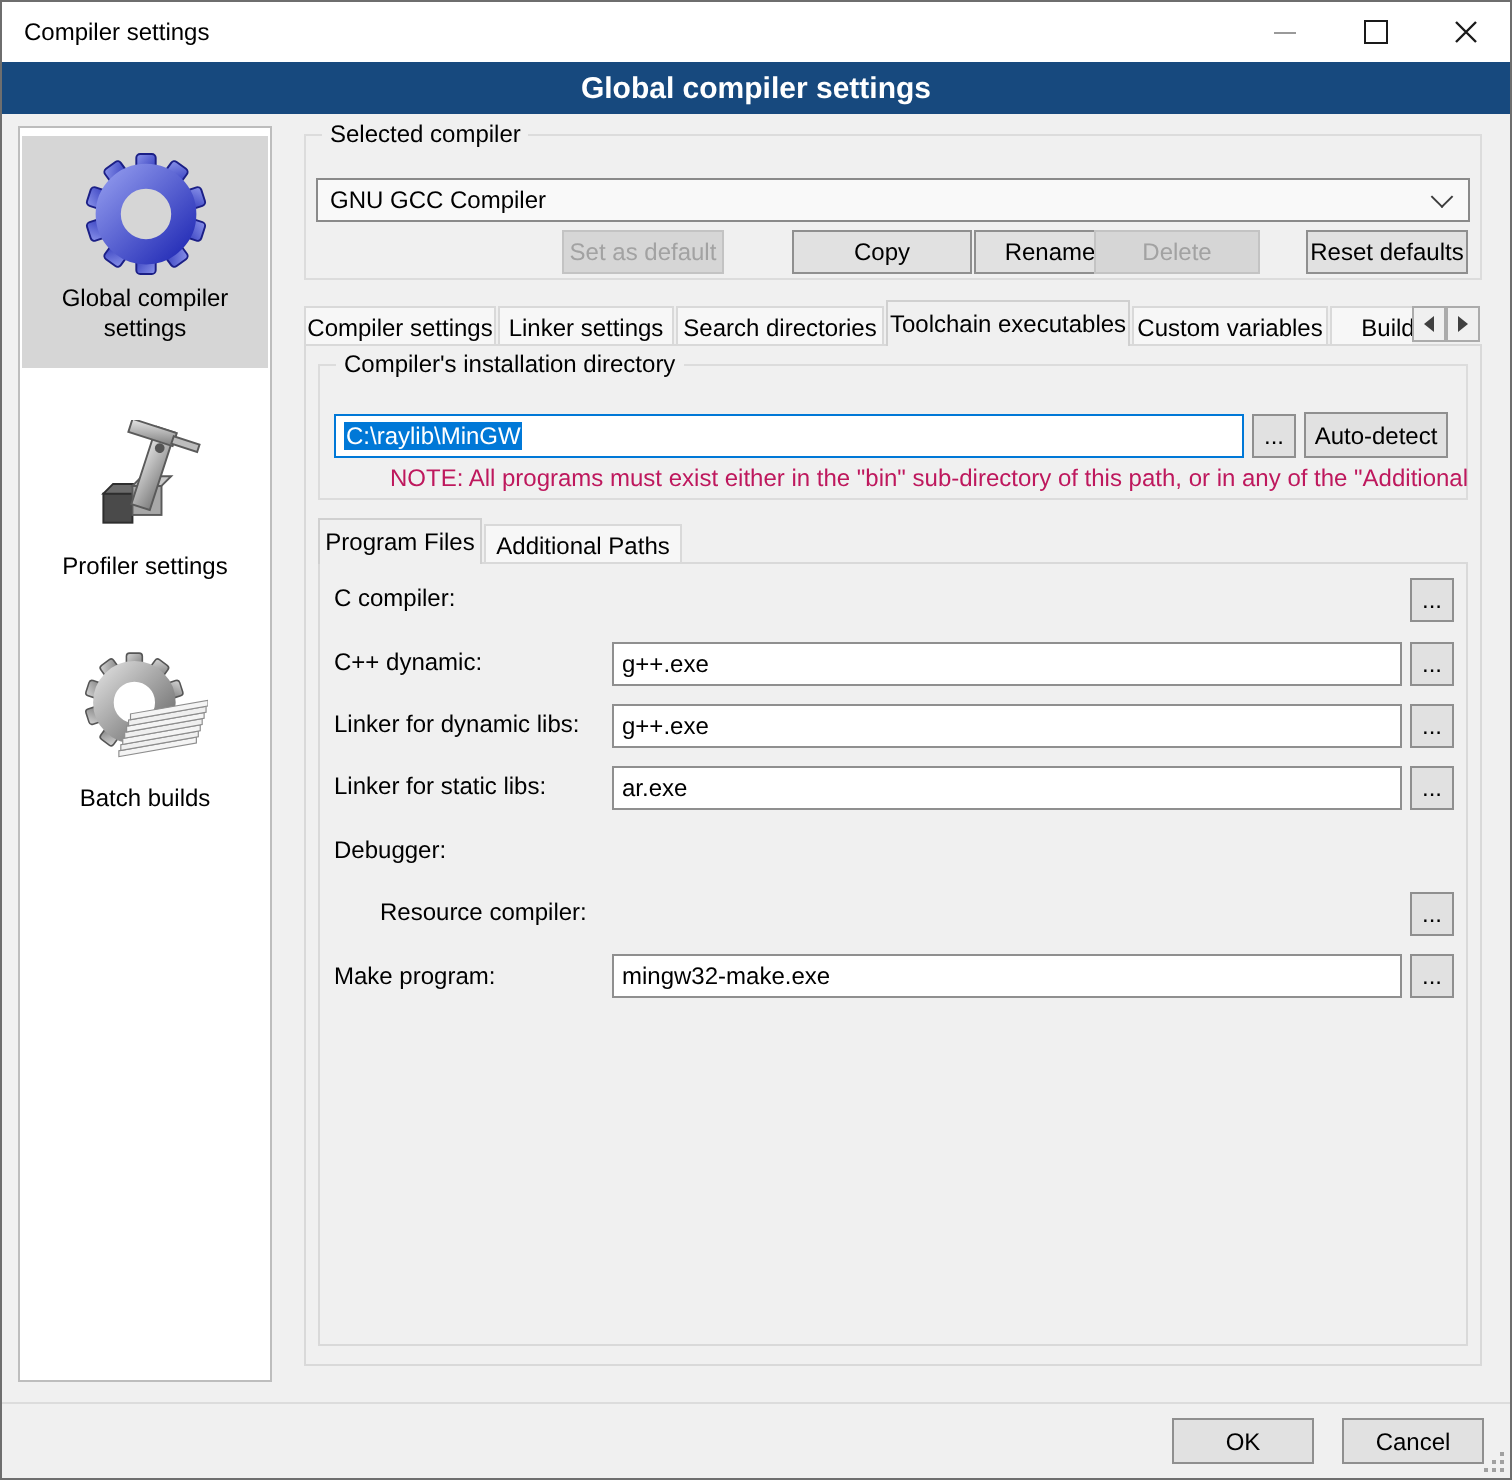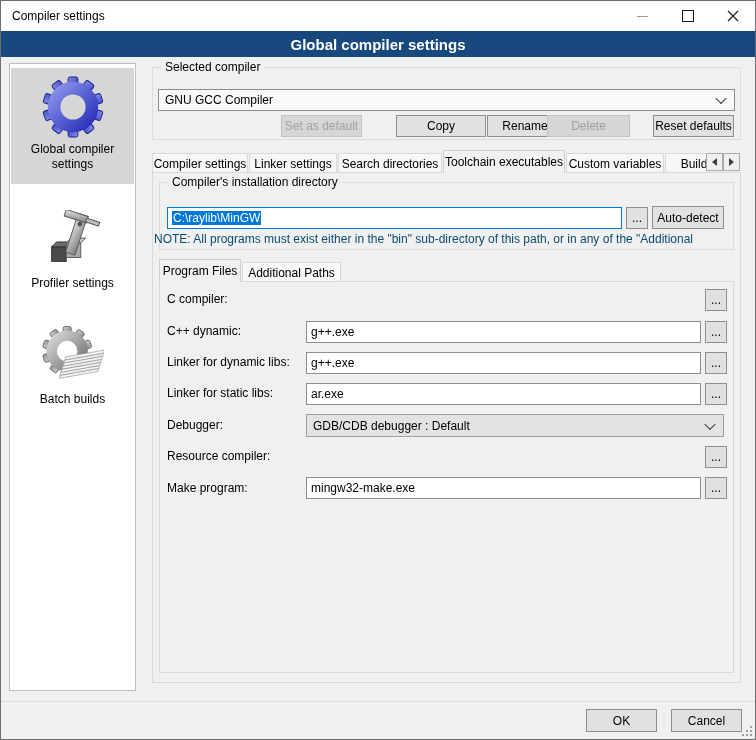--- a/index.html
+++ b/index.html
@@ -49,22 +49,22 @@
     display:flex; align-items:center; justify-content:center; white-space:nowrap; overflow:hidden;
     padding:0 6px; margin-right:1px; flex:0 0 auto; }
   .tab.active { height:23px; background:#f0f0f0; border-color:#d0d0d0; position:relative; z-index:3; }
   .tabpanel { position:absolute; box-sizing:border-box; border:1px solid #d9d9d9; background:#f0f0f0; }
   .tarrow { position:absolute; width:17px; height:18px; box-sizing:border-box; background:#f0f0f0;
     border:1px solid #ababab; display:flex; align-items:center; justify-content:center; }
   .tri-l { width:0; height:0; border-style:solid; border-width:4px 5px 4px 0; border-color:transparent #404040 transparent transparent; }
   .tri-r { width:0; height:0; border-style:solid; border-width:4px 0 4px 5px; border-color:transparent transparent transparent #404040; }
   
   .flabel { position:absolute; left:166px; white-space:nowrap; }
-  .note { position:absolute; left:153px; top:231px; width:567px; color:#0c4a6e;
-    white-space:nowrap; overflow:hidden; }
+  .note { position:absolute; left:180px; top:231px; width:567px; color:#be185d;
+    white-space:nowrap; overflow:hidden;text-align:center; }
   
   .footline { position:absolute; left:0; right:0; top:700px; border-top:1px solid #dcdcdc; }
   .grip { position:absolute; right:3px; bottom:3px; width:10px; height:10px; }
   .grip::before { content:""; position:absolute; width:2px; height:2px; background:#a0a0a0;
     left:8px; top:8px;
     box-shadow:-4px 0 #a0a0a0, -8px 0 #a0a0a0, 0 -4px #a0a0a0, -4px -4px #a0a0a0, 0 -8px #a0a0a0; }
 </style>
 </head>
 <body>
 
@@ -243,26 +243,22 @@
     </div>
   <div class="btn" style="left:704px; top:351px; width:22px; height:22px;">...</div>
 
   <span class="flabel" style="top:385px;">Linker for static libs:</span>
   <div class="tb" style="left:305px; top:382px; width:395px; height:22px;">
       <span>ar.exe</span>
     </div>
   <div class="btn" style="left:704px; top:382px; width:22px; height:22px;">...</div>
 
   <span class="flabel" style="top:417px;">Debugger:</span>
-  <div class="combo gray" style="left:305px; top:413px; width:418px; height:23px;">
-    <span>GDB/CDB debugger : Default</span>
-    <span class="chev"></span>
-  </div>
-
-  <span class="flabel" style="top:448px;">Resource compiler:</span>
+
+  <span class="flabel" style="top:448px;margin-left:23px;">Resource compiler:</span>
   <div class="btn" style="left:704px; top:445px; width:22px; height:22px;">...</div>
 
   <span class="flabel" style="top:480px;">Make program:</span>
   <div class="tb" style="left:305px; top:476px; width:395px; height:22px;">
       <span>mingw32-make.exe</span>
     </div>
   <div class="btn" style="left:704px; top:476px; width:22px; height:22px;">...</div>
 
   <div class="footline"></div>
   <div class="btn" style="left:585px; top:708px; width:71px; height:23px;">OK</div>

